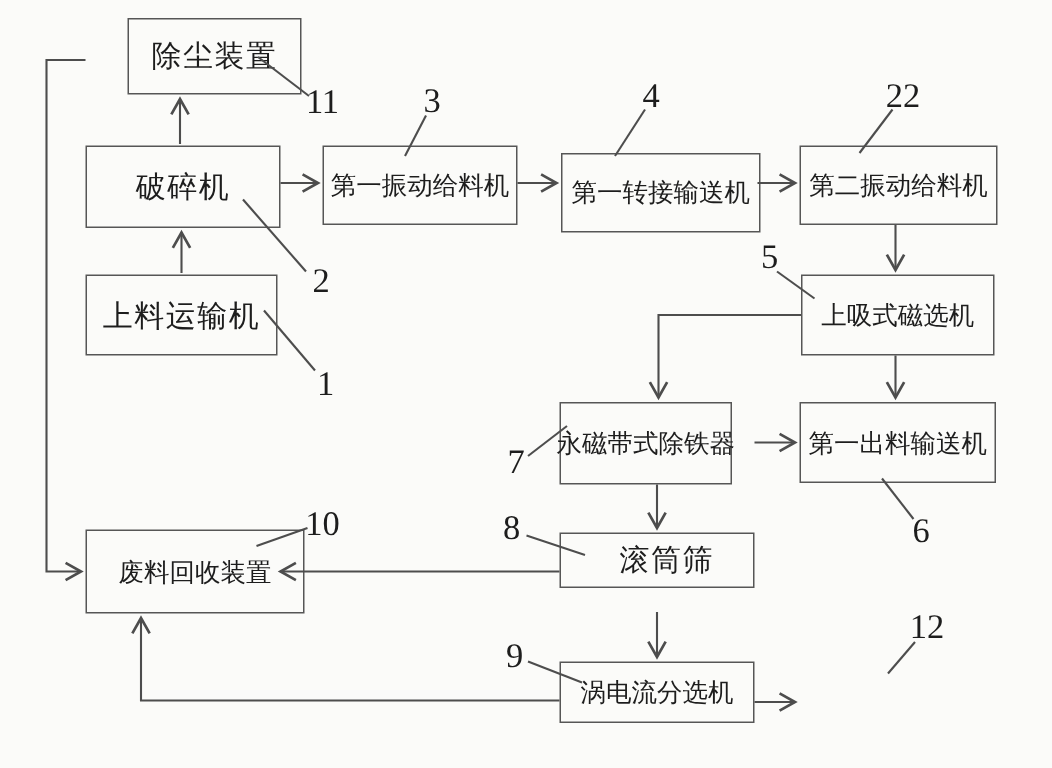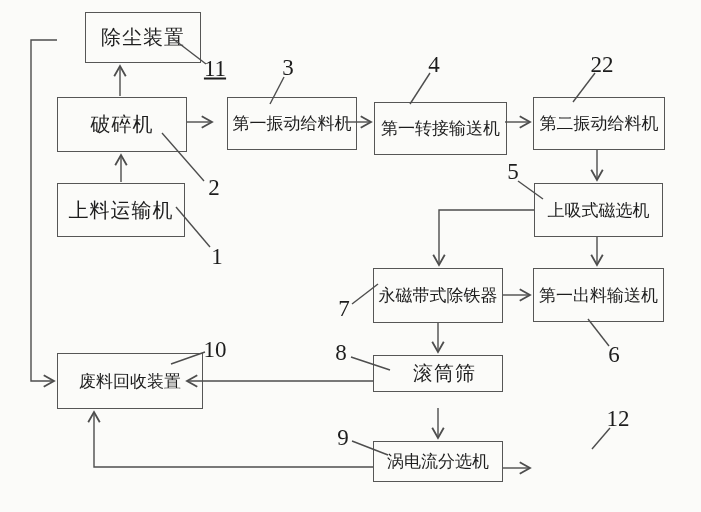--- a/index.html
+++ b/index.html
@@ -33,49 +33,49 @@
 
   <div class="node" style="left:57px;  top:12px;  width:116px; height:51px;margin-left:28px;">
       <span>除尘装置</span>
     </div>
   <div class="node" style="left:57px;  top:97px;  width:130px; height:55px;">
       <span>破碎机</span>
     </div>
   <div class="node" style="left:57px;  top:183px; width:128px; height:54px;">
       <span>上料运输机</span>
     </div>
-  <div class="node long" style="left:215px; top:97px;  width:130px; height:53px;margin-left:12px;">
+  <div class="node long" style="left:215px; top:97px;  width:130px; height:53px;">
       <span>第一振动给料机</span>
     </div>
   <div class="node long" style="left:374px; top:102px;  width:133px; height:53px;">
       <span>第一转接输送机</span>
     </div>
   <div class="node long" style="left:533px; top:97px;  width:132px; height:53px;">
       <span>第二振动给料机</span>
     </div>
   <div class="node long" style="left:534px; top:183px; width:129px; height:54px;">
       <span>上吸式磁选机</span>
     </div>
-  <div class="node long" style="left:373px; top:268px; width:130px; height:55px;">
+  <div class="node long" style="left:373px; top:268px; width:115px; height:55px;">
       <span>永磁带式除铁器</span>
     </div>
   <div class="node long" style="left:533px; top:268px; width:131px; height:54px;">
       <span>第一出料输送机</span>
     </div>
   <div class="node" style="left:373px; top:355px; width:130px; height:37px;padding-left:13px;">
       <span>滚筒筛</span>
     </div>
   <div class="node long" style="left:57px;  top:353px; width:146px; height:56px;">
       <span>废料回收装置</span>
     </div>
   <div class="node long" style="left:373px; top:441px; width:130px; height:41px;">
       <span>涡电流分选机</span>
     </div>
 
-  <div class="ref" style="left:215px; top:68px;text-decoration:underline;">11</div>
+  <div class="ref" style="left:215px; top:68px;">11</div>
   <div class="ref" style="left:214px; top:187px;">2</div>
   <div class="ref" style="left:217px; top:256px;">1</div>
   <div class="ref" style="left:288px; top:67px;">3</div>
   <div class="ref" style="left:434px; top:64px;">4</div>
   <div class="ref" style="left:602px; top:64px;">22</div>
   <div class="ref" style="left:513px; top:171px;">5</div>
   <div class="ref" style="left:344px; top:308px;">7</div>
   <div class="ref" style="left:614px; top:354px;">6</div>
   <div class="ref" style="left:341px; top:352px;">8</div>
   <div class="ref" style="left:215px; top:349px;">10</div>

